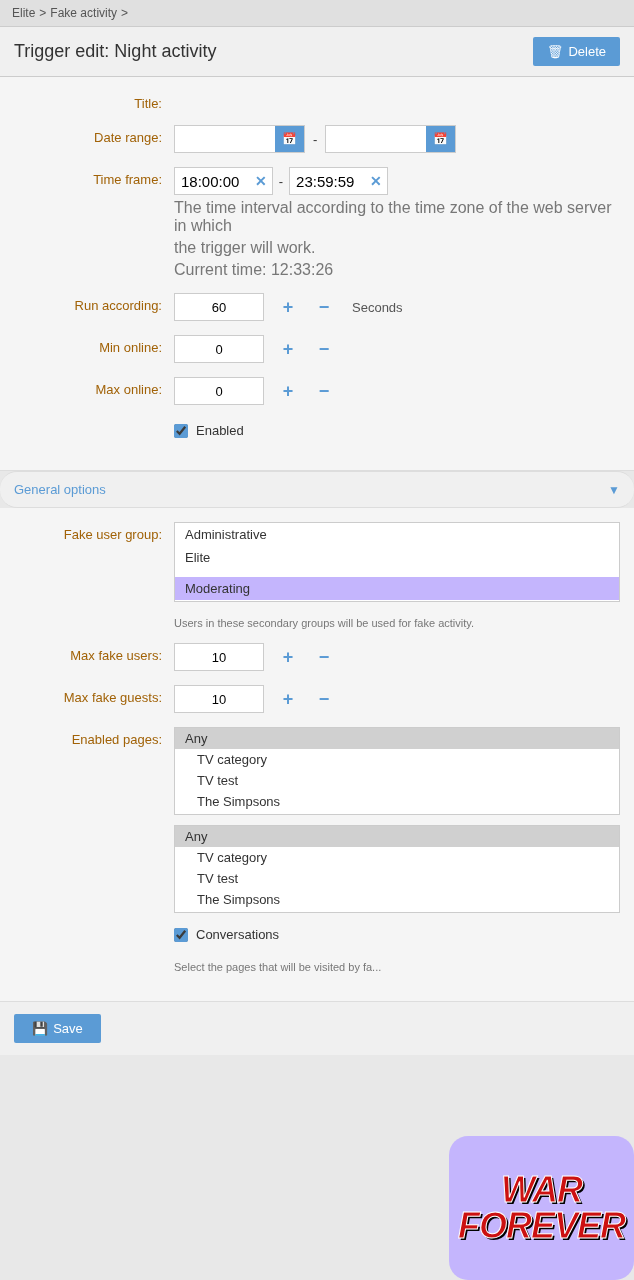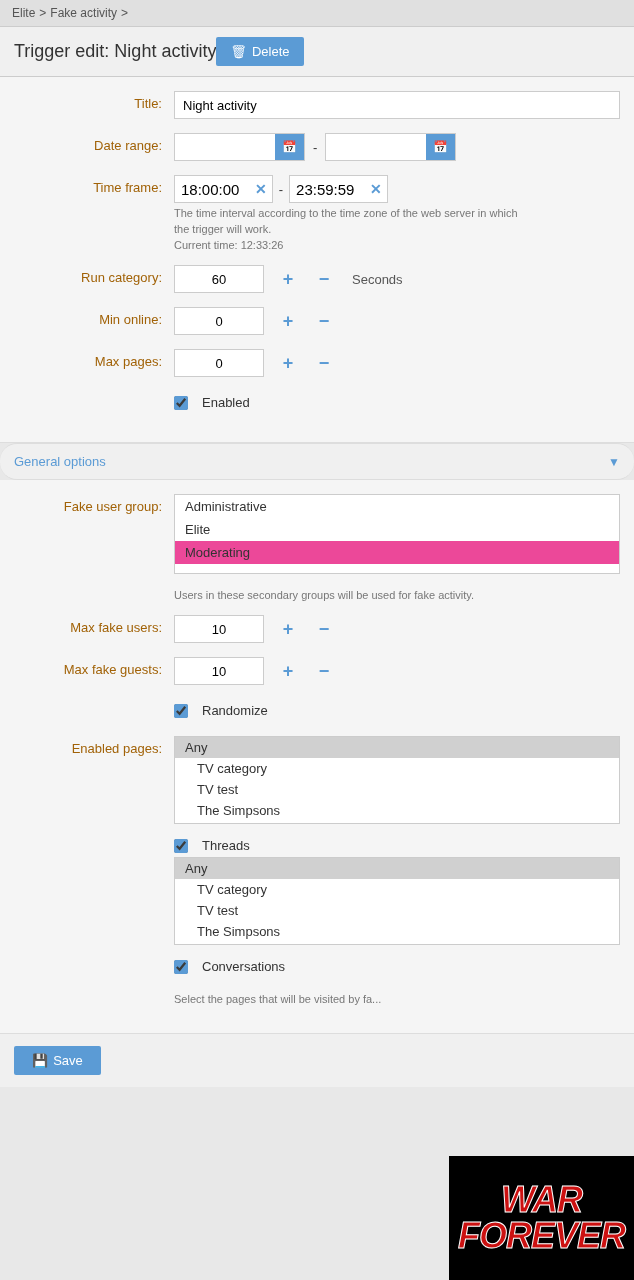--- a/index.html
+++ b/index.html
@@ -24,20 +24,21 @@
       border-bottom: 1px solid #ccc;
     }
     .breadcrumb a { color: #555; text-decoration: none; }
 
     
     .page-header {
       background: #f0f0f0;
       padding: 10px 14px;
       display: flex;
       align-items: center;
+      justify-content: space-between;
       border-bottom: 1px solid #ccc;
     }
     .page-title {
       font-size: 18px;
       font-weight: normal;
       color: #333;
     }
     .delete-btn {
       background: #5b9bd5;
       color: white;
@@ -147,21 +148,21 @@
     .time-clear {
       background: none;
       border: none;
       color: #5b9bd5;
       cursor: pointer;
       padding: 2px 5px;
       font-size: 14px;
       font-weight: bold;
     }
     .time-hint {
-      font-size: 11px;
+      font-size: 16px;
       color: #777;
       margin-top: 4px;
     }
 
     
     .number-input-wrap {
       display: flex;
       align-items: center;
       gap: 12px;
     }
@@ -188,21 +189,21 @@
       align-items: center;
       justify-content: center;
       padding: 0;
     }
     .unit-label { color: #555; margin-left: 4px; }
 
     
     .checkbox-row {
       display: flex;
       align-items: center;
-      gap: 14px;
+      gap: 8px;
       padding: 4px 0;
     }
     .checkbox-row input[type="checkbox"] {
       width: 14px;
       height: 14px;
       accent-color: #5b9bd5;
     }
 
     
     .section-header {
@@ -236,21 +237,22 @@
       width: 100%;
       height: 80px;
       overflow-y: scroll;
     }
     .select-list-item {
       padding: 4px 10px;
       cursor: pointer;
       font-size: 13px;
     }
     .select-list-item.selected {
-      background: #ec4899;
+      background: #c4b5fd;
+      margin-top: 8px;
     }
     .list-wrapper {
       position: relative;
     }
 
     .hint-text {
       font-size: 11px;
       color: #777;
       margin-top: 15px;
     }
@@ -293,26 +295,27 @@
       align-items: center;
       gap: 5px;
     }
 
     
     .war-overlay {
       position: fixed;
       bottom: 0;
       right: 0;
       width: 185px;
-      height: 124px;
-      background: #000000;
+      height: 144px;
+      background: #c4b5fd;
       display: flex;
       align-items: center;
       justify-content: center;
       z-index: 999;
+      border-radius: 19px;
     }
     .war-text {
       font-size: 36px;
       font-weight: 900;
       font-style: italic;
       line-height: 1.0;
       text-align: center;
       font-family: Impact, Arial Black, sans-serif;
       letter-spacing: -1px;
     }
@@ -343,23 +346,20 @@
   <button class="delete-btn">
     <span>🗑</span>
     <span>Delete</span>
   </button>
 </div>
 
 <div class="form-section">
 
   <div class="form-row">
     <div class="form-label">Title:</div>
-    <div class="form-control-area">
-      <input type="text" class="title-input" value="Night activity" style="">
-    </div>
   </div>
 
   <div class="form-row">
     <div class="form-label">Date range:</div>
     <div class="form-control-area">
       <div class="date-range">
         <div class="date-input-wrap">
           <input type="text" style="">
           <div class="calendar-icon">📅</div>
         </div>
@@ -386,21 +386,21 @@
           <button class="time-clear">✕</button>
         </div>
       </div>
       <div class="time-hint">The time interval according to the time zone of the web server in which</div>
       <div class="time-hint">the trigger will work.</div>
       <div class="time-hint">Current time: 12:33:26</div>
     </div>
   </div>
 
   <div class="form-row">
-    <div class="form-label">Run category:</div>
+    <div class="form-label">Run according:</div>
     <div class="form-control-area">
       <div class="number-input-wrap">
         <input type="text" class="number-field" value="60" style="">
         <button class="btn-plus">+</button>
         <button class="btn-minus">−</button>
         <span class="unit-label">Seconds</span>
       </div>
     </div>
   </div>
 
@@ -409,21 +409,21 @@
     <div class="form-control-area">
       <div class="number-input-wrap">
         <input type="text" class="number-field" value="0" style="">
         <button class="btn-plus">+</button>
         <button class="btn-minus">−</button>
       </div>
     </div>
   </div>
 
   <div class="form-row">
-    <div class="form-label">Max pages:</div>
+    <div class="form-label">Max online:</div>
     <div class="form-control-area">
       <div class="number-input-wrap">
         <input type="text" class="number-field" value="0" style="">
         <button class="btn-plus">+</button>
         <button class="btn-minus">−</button>
       </div>
     </div>
   </div>
 
   <div class="form-row">
@@ -474,45 +474,32 @@
     <div class="form-label">Max fake guests:</div>
     <div class="form-control-area">
       <div class="number-input-wrap">
         <input type="text" class="number-field" value="10" style="">
         <button class="btn-plus">+</button>
         <button class="btn-minus">−</button>
       </div>
     </div>
   </div>
 
-  <div class="form-row">
-    <div class="form-label"></div>
-    <div class="form-control-area">
-      <div class="checkbox-row">
-        <input type="checkbox" checked="" style="">
-        <span>Randomize</span>
-      </div>
-    </div>
-  </div>
 
   <div class="form-row">
     <div class="form-label">Enabled pages:</div>
     <div class="form-control-area">
 
       <div class="pages-list scrollable-list" style="margin-bottom:10px;">
         <div class="pages-list-item selected">Any</div>
         <div class="pages-list-item indent">TV category</div>
         <div class="pages-list-item indent">TV test</div>
         <div class="pages-list-item indent">The Simpsons</div>
       </div>
 
-      <div class="checkbox-row">
-        <input type="checkbox" checked="" style="">
-        <span>Threads</span>
-      </div>
       <div class="pages-list scrollable-list" style="margin-bottom:10px;">
         <div class="pages-list-item selected">Any</div>
         <div class="pages-list-item indent">TV category</div>
         <div class="pages-list-item indent">TV test</div>
         <div class="pages-list-item indent">The Simpsons</div>
       </div>
 
       <div class="checkbox-row">
         <input type="checkbox" checked="" style="">
         <span>Conversations</span>

